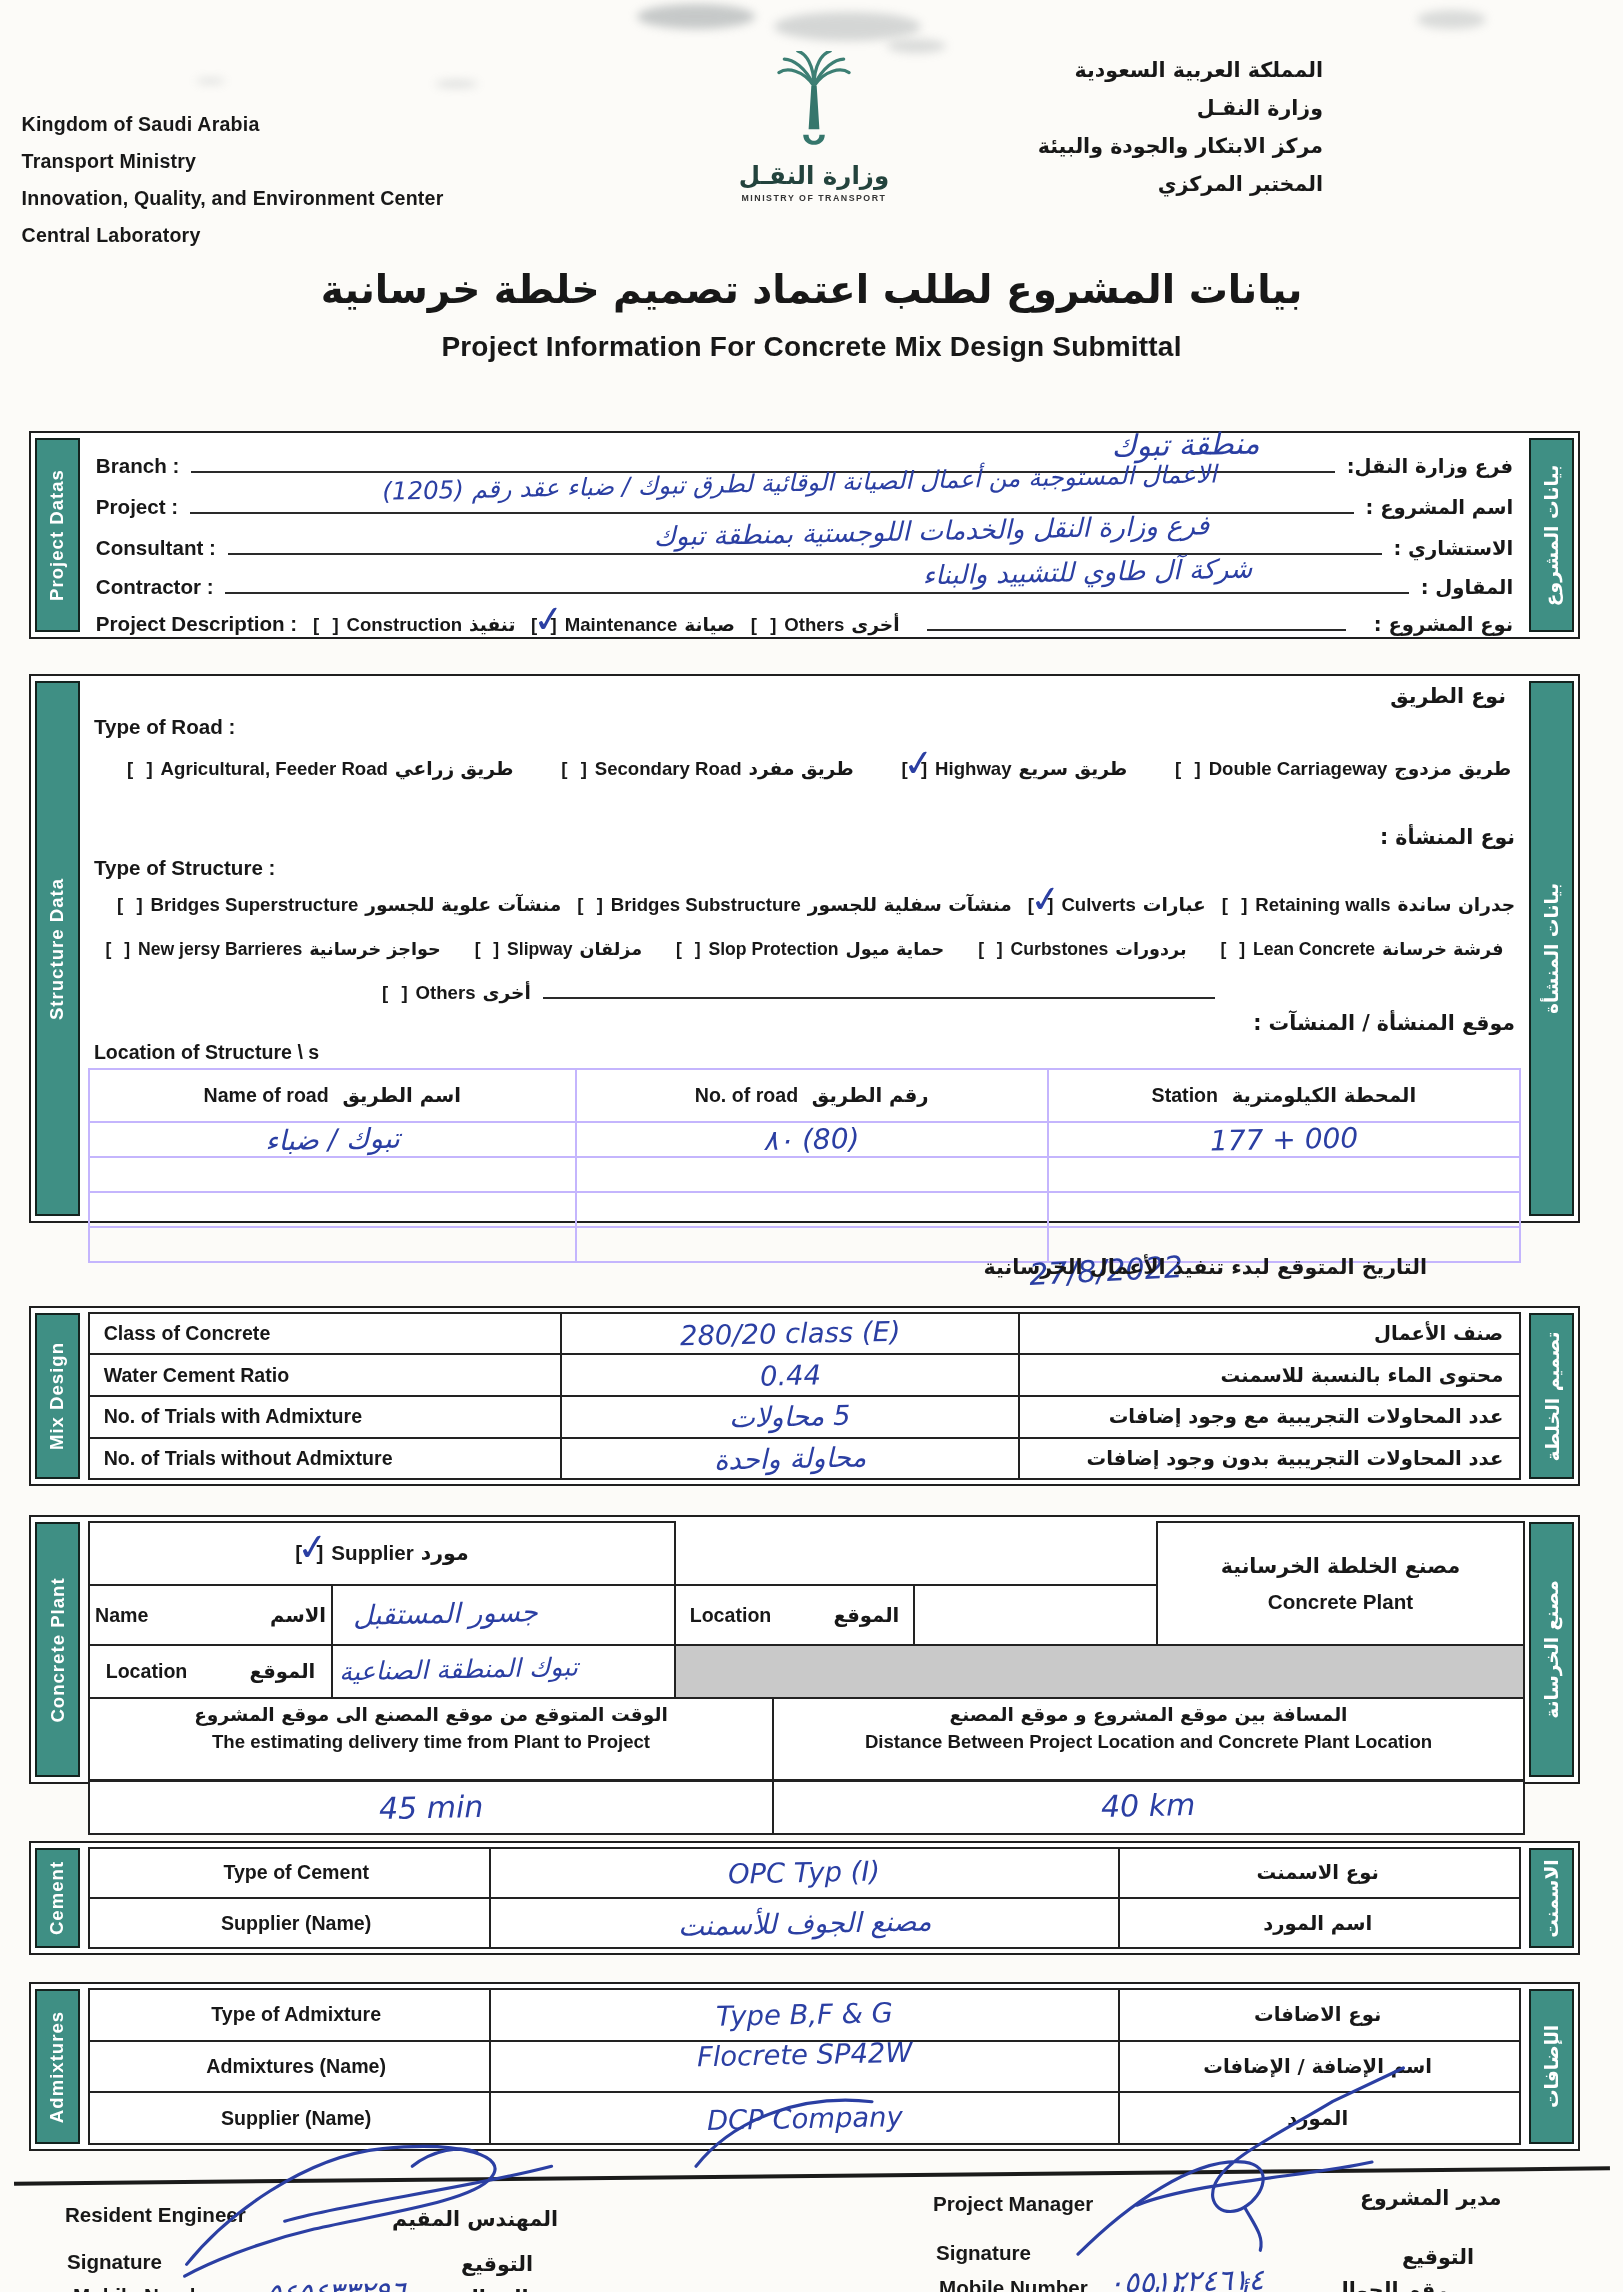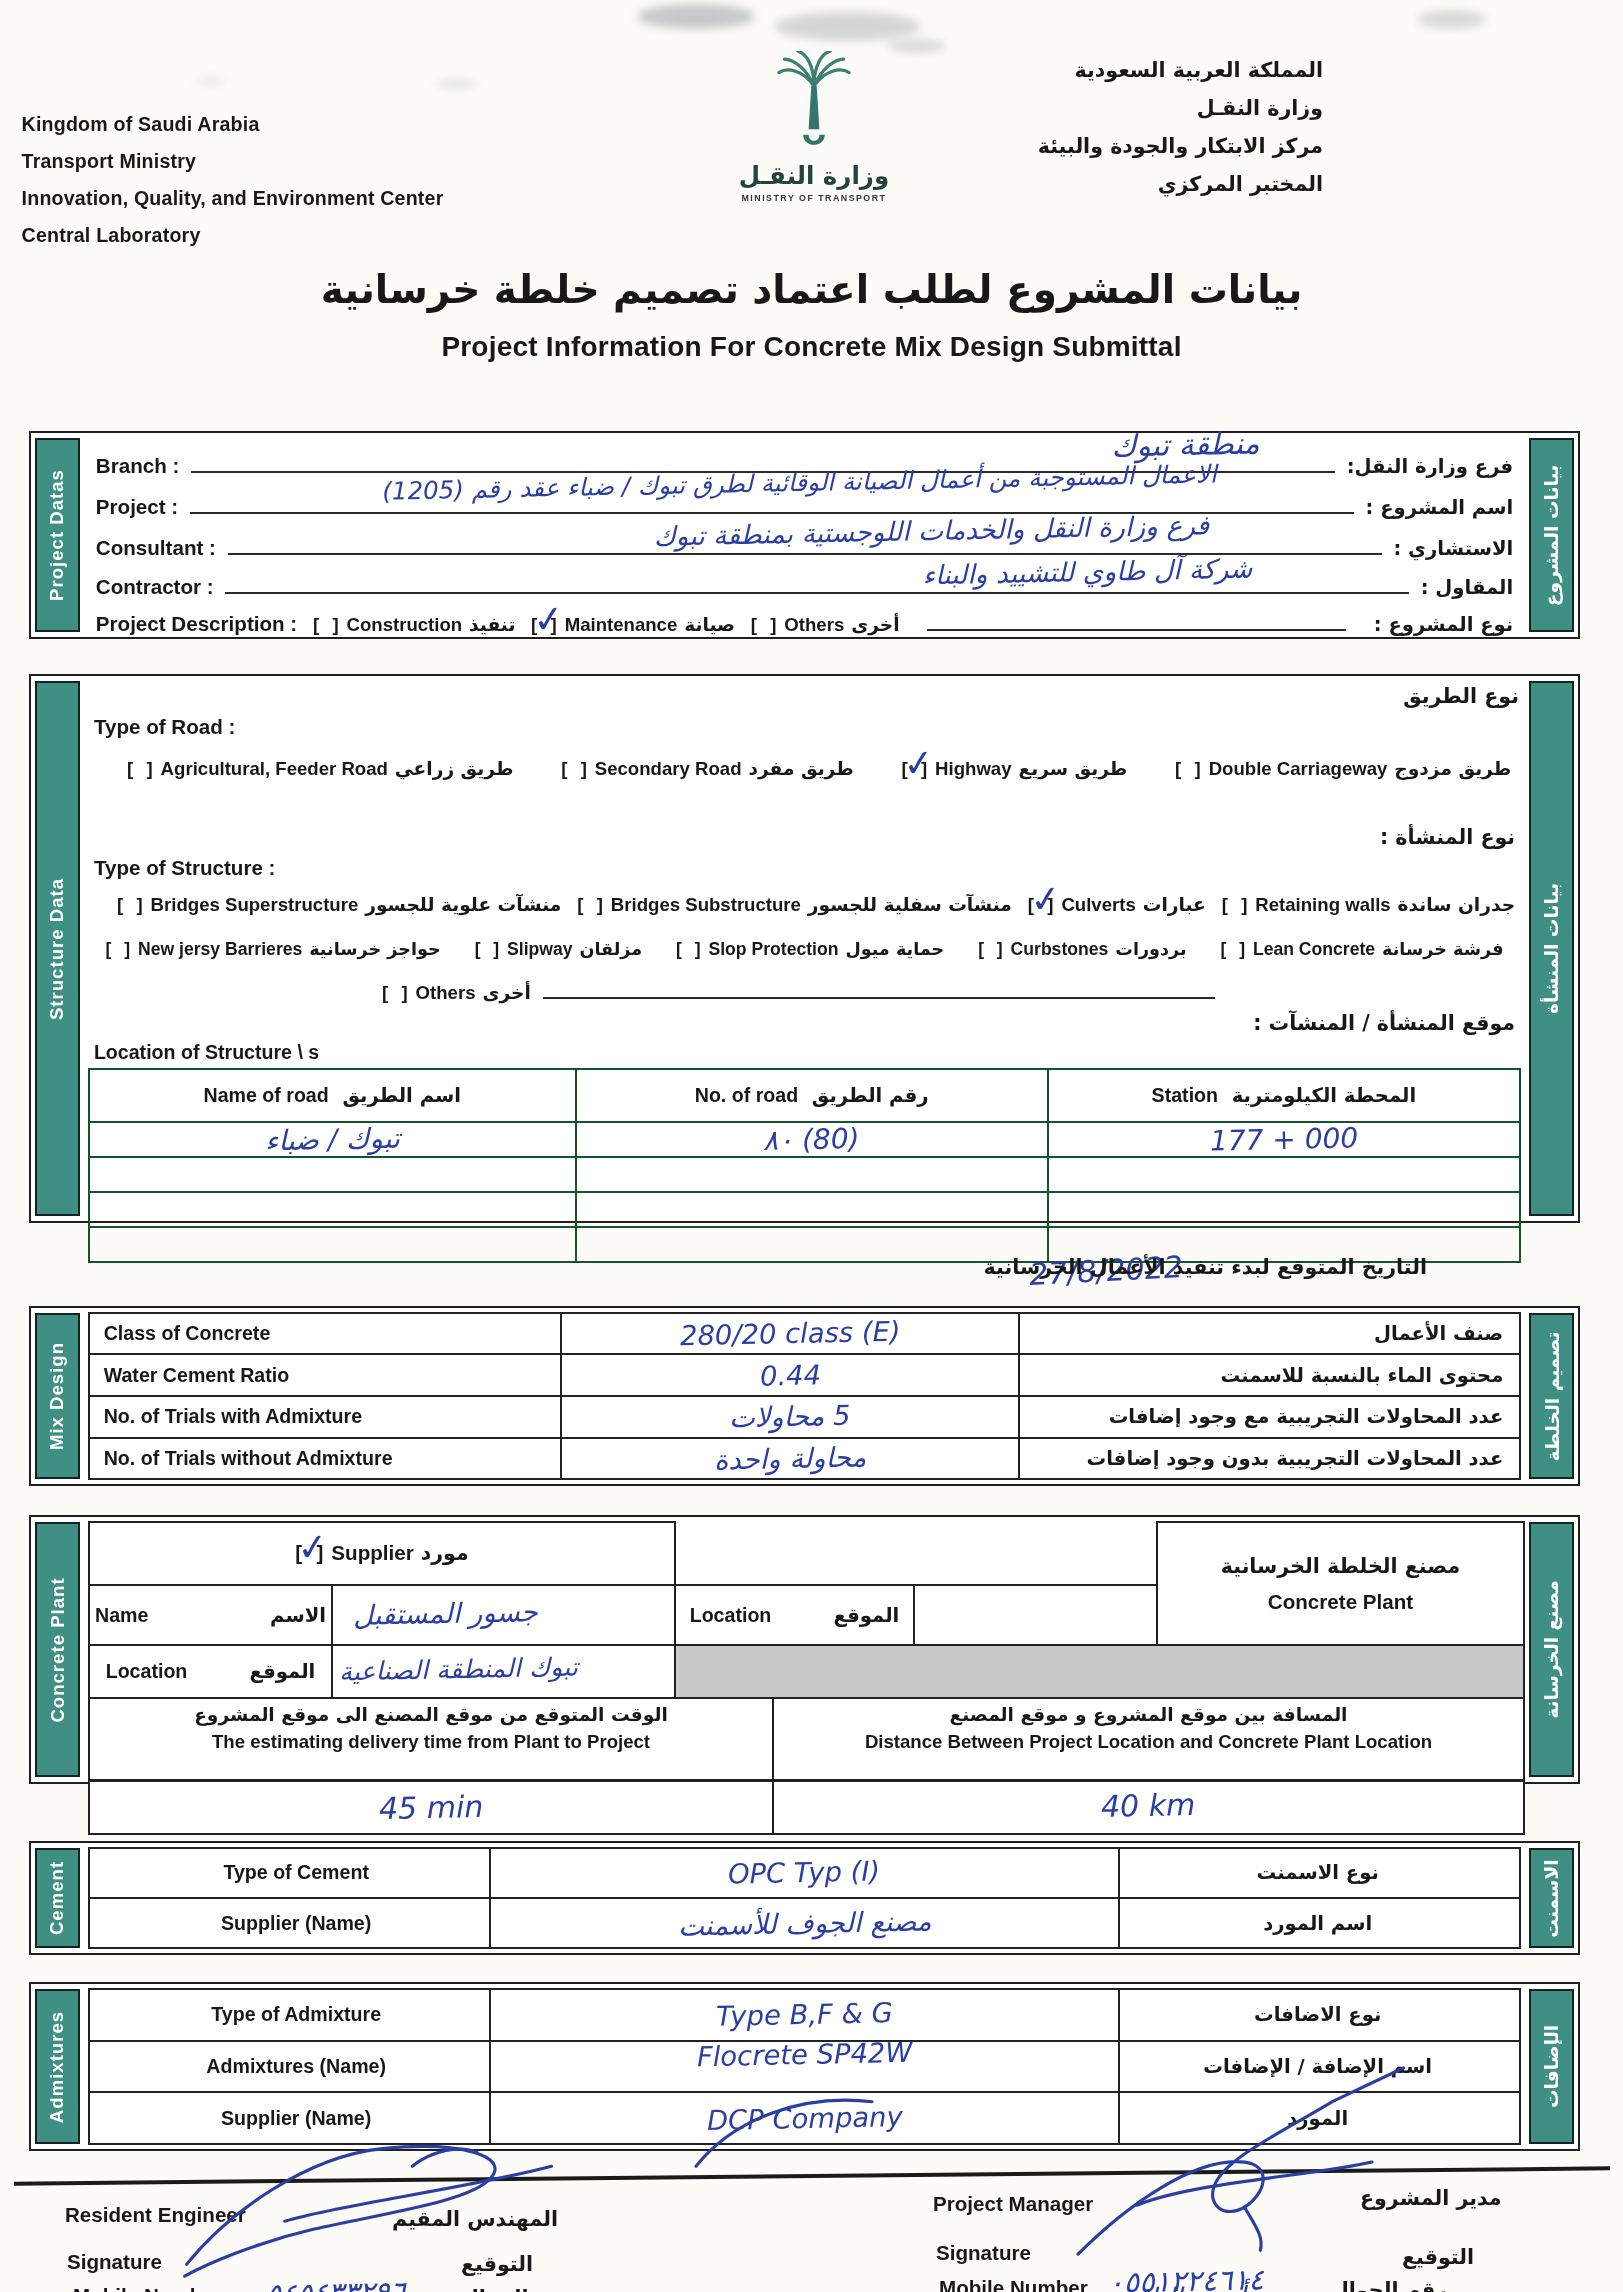--- a/index.html
+++ b/index.html
@@ -55,21 +55,21 @@
   .opt.checked .tick::before{content:"✓";}
 
   
   .hw{position:absolute;color:var(--ink);font-family:"DejaVu Sans",sans-serif;font-style:italic;
       white-space:nowrap;transform:rotate(-1.2deg);}
   .hw.rtl{direction:rtl;}
 
   
   table{border-collapse:collapse;}
   .rt{position:absolute;left:0;right:0;bottom:2px;width:100%;}
-  .rt td{border:2px solid #14532d;}
+  .rt td{border:2px solid #c4b5fd;}
   .rt .h{height:53px;text-align:center;font-weight:bold;font-size:19.6px;}
   .rt .r{height:35px;}
   .hcell{display:flex;justify-content:center;gap:13.7px;align-items:baseline;}
 
   
   .dt{position:absolute;left:0;top:0;width:100%;height:100%;table-layout:fixed;}
   .dt td{border:2px solid #222;position:relative;}
   .dt .lbl{font-weight:bold;font-size:19.6px;padding-left:13.7px;border-radius:16px;}
   .dt .arl{font-weight:bold;font-size:19.6px;direction:rtl;padding-right:15.7px;}
   .dt .arl.center{text-align:center;padding-right:3.9px;}
@@ -195,21 +195,21 @@
 </div>
 
 <div class="box" style="top:674px;height:549px;">
   <div class="sb l">
       <span>Structure Data</span>
     </div>
   <div class="sb r">
       <span class="ar">بيانات المنشأة</span>
     </div>
   <div class="content">
-    <div class="abs ar b" style="top:7.8px;right:2px;font-size:20.6px;direction:rtl;">نوع الطريق</div>
+    <div class="abs ar b" style="top:7.8px;right:15px;font-size:20.6px;direction:rtl;">نوع الطريق</div>
     <div class="abs b" style="top:39px;left:5.9px;font-size:20.6px;">Type of Road :</div>
 
     <div class="abs" style="top:82px;left:39px;right:9.8px;display:flex;justify-content:space-between;">
       <span class="opt">
         <span class="cb">
             <i class="tick"></i>
           </span>
         <span>Agricultural, Feeder Road</span>
         <span class="ar">طريق زراعي</span>
       </span>

